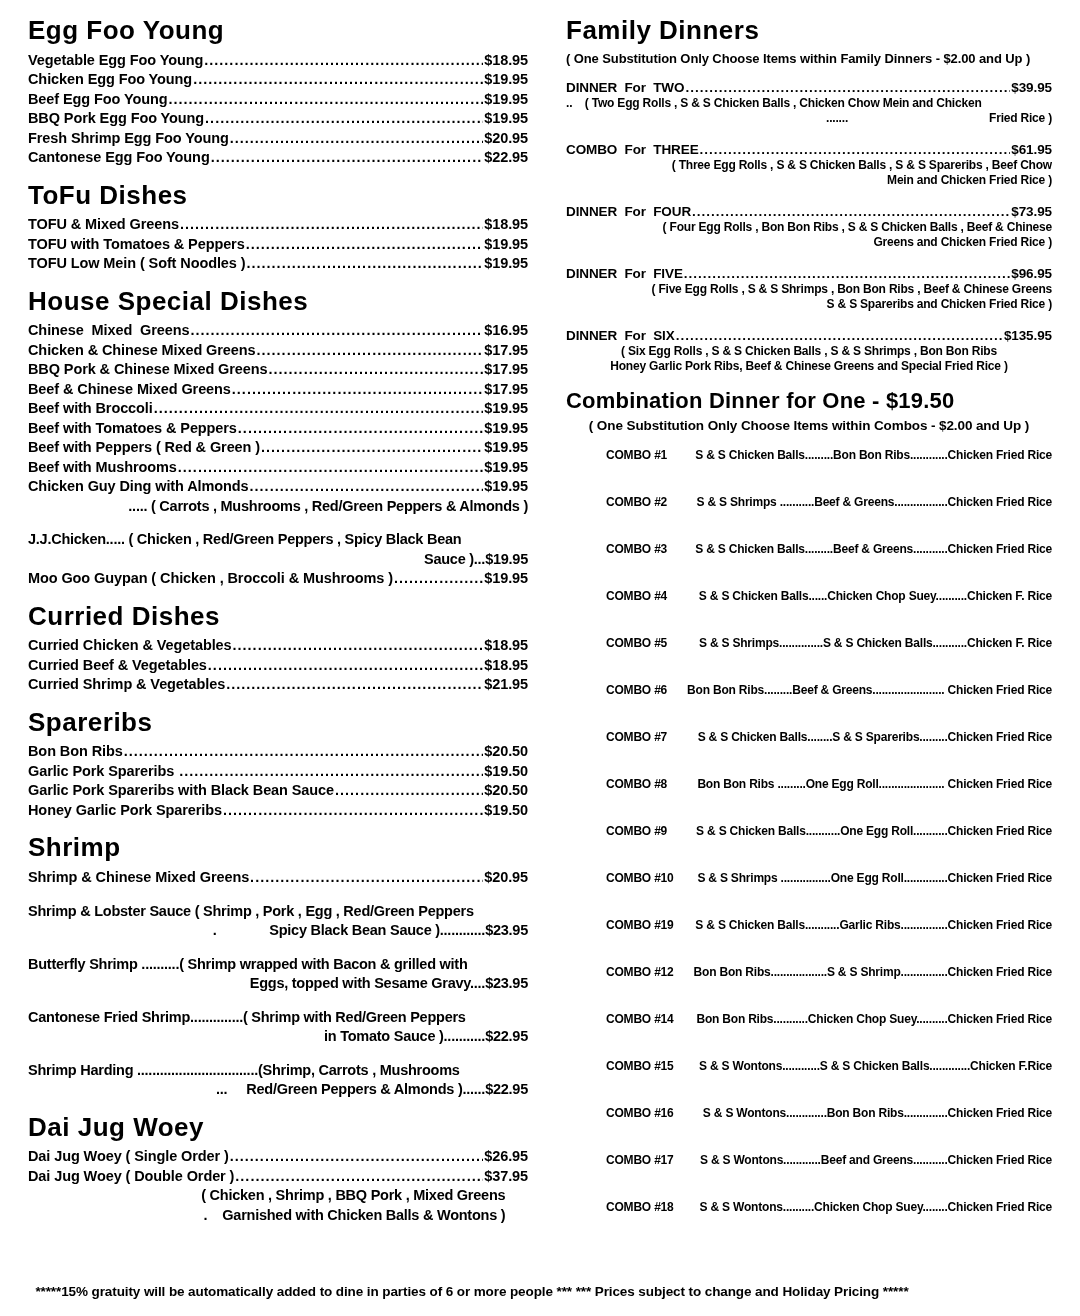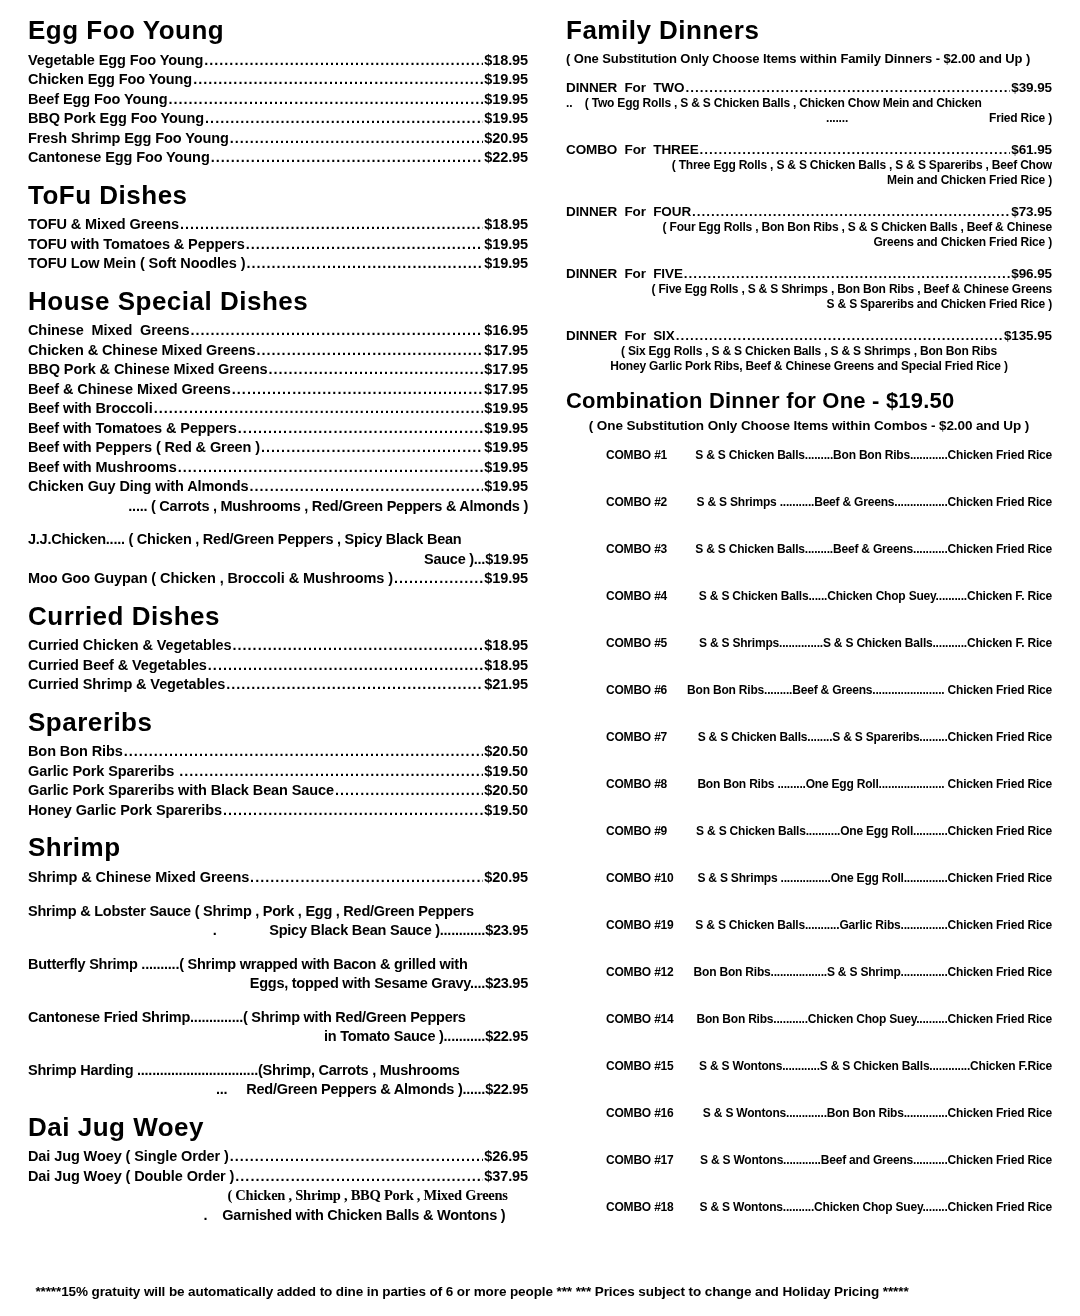--- a/index.html
+++ b/index.html
@@ -265,21 +265,21 @@
     <span class="item-name">Dai Jug Woey ( Single Order )</span>
     <span class="dots"></span>
     <span class="item-price">$26.95</span>
   </div>
 
   <div class="item-row">
     <span class="item-name">Dai Jug Woey ( Double Order )</span>
     <span class="dots"></span>
     <span class="item-price">$37.95</span>
   </div>
-<div class="item-line" style="text-align: right; font-family: Liberation Serif, serif;">( Chicken , Shrimp , BBQ Pork , Mixed Greens      </div>
+<div class="item-line" style="text-align: right;">( Chicken , Shrimp , BBQ Pork , Mixed Greens      </div>
             <div class="item-line" style="text-align: right;">.    Garnished with Chicken Balls &amp; Wontons )      </div>
           </div>
   </section>
 </div>
 
     <div class="col col-right">
       <section class="menu-section">
         <h2 class="section-title">Family Dinners</h2>
         <div class="section-note">( One Substitution Only Choose Items within Family Dinners - $2.00 and Up )</div>
         <div id="dinners-list">

